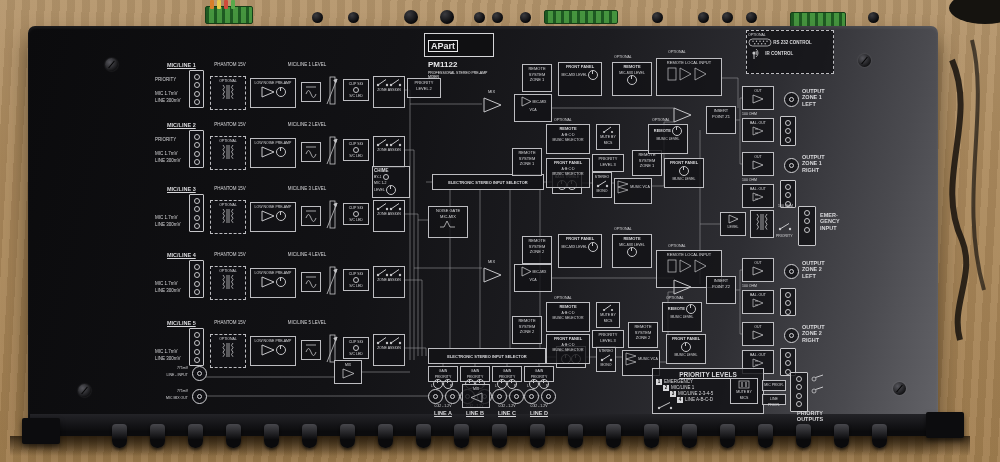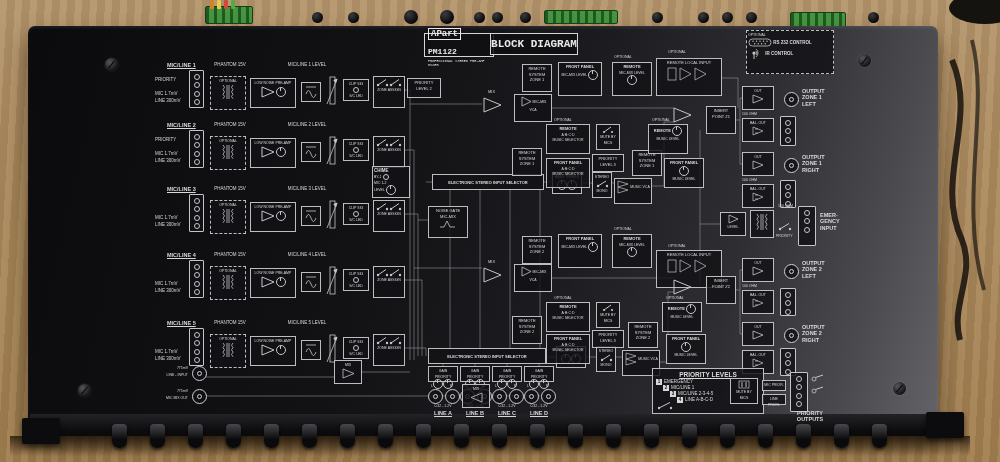--- a/index.html
+++ b/index.html
@@ -36,21 +36,21 @@
   .kn:before{content:"";position:absolute;left:3px;top:0;width:1px;height:3px;background:#c6c6c9;}
   .led{display:inline-block;width:4px;height:4px;border:1px solid #c6c6c9;border-radius:50%;vertical-align:middle;}
   .conn,.c3{position:absolute;border:1px solid #c6c6c9;border-radius:1px;background:rgba(18,18,22,.82);}
   .conn i,.c3 i{display:block;width:4px;height:4px;border:1px solid #c6c6c9;border-radius:50%;margin:2.5px auto;}
   .rca{position:absolute;width:13px;height:13px;border:1.4px solid #d2d2d5;border-radius:50%;background:rgba(18,18,22,.82);}
   .rca:after{content:"";position:absolute;left:3.5px;top:3.5px;width:3px;height:3px;border:1px solid #d2d2d5;border-radius:50%;}
   .chs{position:absolute;left:155px;width:250px;height:58px;}
   .numsq{display:inline-block;min-width:6px;height:6px;background:#d8d8db;color:#111;font-size:4.5px;
     font-weight:bold;text-align:center;line-height:6px;margin-right:2px;vertical-align:middle;}
   svg.icon{vertical-align:middle;}
-  .title{position:absolute;border:1px solid #d5d5d8;color:#e8e8ea;background:rgba(15,15,18,.85);display:flex;align-items:center;font-family:Liberation Mono, monospace;}
+  .title{position:absolute;border:1px solid #d5d5d8;color:#e8e8ea;background:rgba(15,15,18,.85);display:flex;align-items:flex-start;}
 </style>
 </head>
 <body>
 
 <div class="stage">
 
   <svg width="1000" height="462" style="position:absolute;left:0;top:0">
     <path d="M952 60 C978 120 934 180 962 240 C976 275 950 305 960 340" fill="none" stroke="#16120d" stroke-width="6" opacity=".85"></path>
     <path d="M972 40 C990 110 958 200 984 290" fill="none" stroke="#1b1712" stroke-width="4" opacity=".7"></path>
     <ellipse cx="985" cy="8" rx="36" ry="16" fill="#15130f"></ellipse>
@@ -107,21 +107,20 @@
       M205 377 H334 M362 372 H410 M490 396 H540 M462 396 H206"></path>
   </svg>
 
   <div class="title" style="left:424px;top:33px;width:62px;height:20px;padding:1px 3px">
     <div>
       <span class="b" style="font-size:9px;border:1px solid #e8e8ea;padding:0 2px">APart</span>
       <span class="b" style="font-size:8px">PM1122</span>
       <div class="t35">PROFESSIONAL STEREO PRE-AMP MIXER</div>
     </div>
   </div>
-  <div class="title b" style="left:490px;top:33px;width:86px;height:20px;justify-content:center;font-size:11px">BLOCK DIAGRAM</div>
 
   <div class="bx dsh" style="left:746px;top:30px;width:88px;height:44px;text-align:left">
     <span class="t35">OPTIONAL</span><br>
     <svg class="icon" width="24" height="9">
         <rect x="1" y="1" width="22" height="7" rx="3.5" fill="none" stroke="#c6c6c9" stroke-width=".8"></rect>
         <g fill="#c6c6c9">
           <circle cx="5" cy="3.2" r=".7"></circle>
           <circle cx="8.5" cy="3.2" r=".7"></circle>
           <circle cx="12" cy="3.2" r=".7"></circle>
           <circle cx="15.5" cy="3.2" r=".7"></circle>

